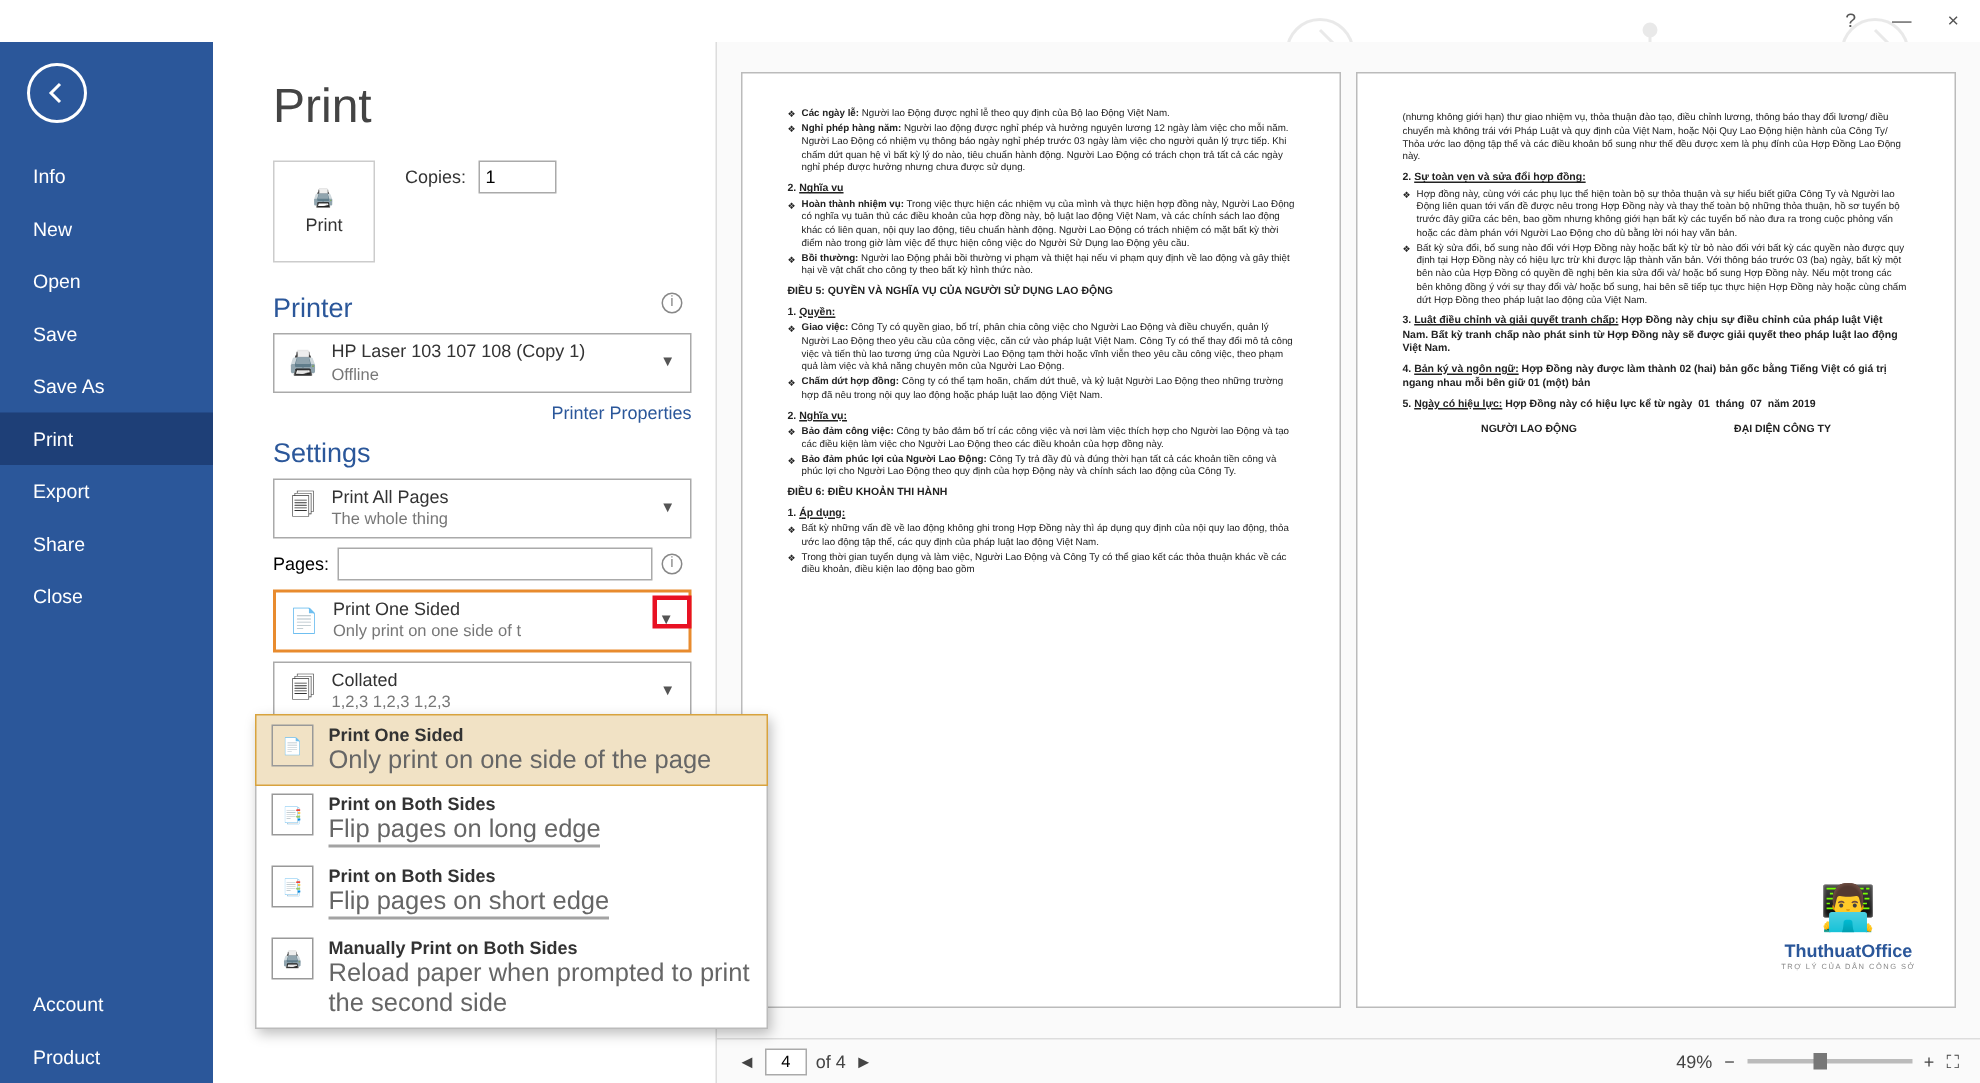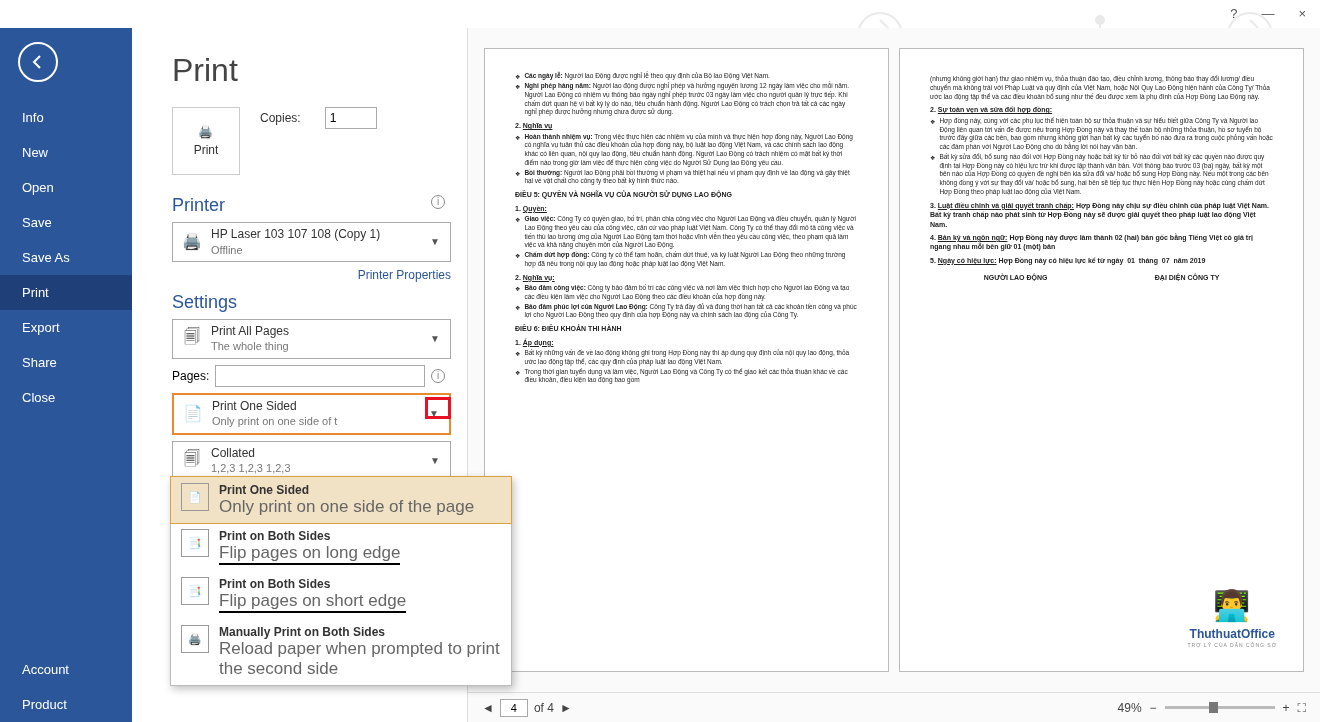--- a/index.html
+++ b/index.html
@@ -1,50 +1,50 @@
 <!DOCTYPE html>
 <html><head>
 <meta charset="utf-8">
 <style>
 *{margin:0;padding:0;box-sizing:border-box;font-family:"Segoe UI",Arial,sans-serif}
 body{width:1320px;height:722px;background:#fff;overflow:hidden;position:relative}
 .titlebar{height:28px;background:#fff;display:flex;align-items:center;justify-content:center;position:relative;font-size:12px;color:#444}
 .titlebar .win-controls{position:absolute;right:0;top:0;display:flex;gap:24px;padding:6px 14px;font-size:13px;color:#555}
 .main{display:flex;height:694px}
-.sidebar{width:132px;background:#2b579a;color:#fff;display:flex;flex-direction:column;padding-top:8px}
+.sidebar{width:142px;background:#2b579a;color:#fff;display:flex;flex-direction:column;padding-top:8px}
 .back-btn{width:40px;height:40px;border:2px solid #fff;border-radius:50%;margin:6px 0 18px 18px;display:flex;align-items:center;justify-content:center;font-size:18px}
 .nav-item{padding:10px 22px;font-size:13px;cursor:pointer}
 .nav-item.active{background:#1e3f77}
 .nav-spacer{flex:1}
 .content{flex:1;display:flex}
 .left-panel{width:335px;padding:24px 16px 0 40px;position:relative}
 .page-title{font-size:32px;font-weight:300;color:#444;margin-bottom:18px}
 .print-btn-block{display:flex;align-items:flex-start;gap:20px;margin-bottom:20px}
 .print-button{width:68px;height:68px;border:1px solid #ccc;display:flex;flex-direction:column;align-items:center;justify-content:center;font-size:12px;color:#333;gap:4px}
-.copies-row{display:flex;align-items:center;gap:24px;font-size:12px;color:#333}
+.copies-row{display:flex;align-items:center;gap:8px;font-size:12px;color:#333}
 .copies-input{width:52px;height:22px;border:1px solid #aaa;padding:2px 4px;font-size:12px}
 .section-label{color:#2b579a;font-size:18px;font-weight:400;margin-bottom:6px}
 .info-i{float:right;width:14px;height:14px;border:1px solid #888;border-radius:50%;font-size:10px;text-align:center;line-height:12px;color:#888;margin-right:6px}
 .dropdown{border:1px solid #aaa;display:flex;align-items:center;padding:4px 6px;margin-bottom:6px;font-size:12px;color:#333;background:#fff;position:relative}
 .dropdown .dd-icon{width:26px;height:26px;margin-right:6px;display:flex;align-items:center;justify-content:center;font-size:16px}
 .dropdown .dd-text{flex:1;line-height:1.3}
 .dropdown .dd-text .dd-sub{color:#777;font-size:11px}
 .dropdown .dd-chevron{font-size:10px;color:#555;padding:0 4px}
 .link-right{text-align:right;color:#2b579a;font-size:12px;margin-bottom:10px;cursor:pointer}
 .pages-row{display:flex;align-items:center;gap:6px;margin-bottom:6px;font-size:12px}
 .pages-input{flex:1;height:22px;border:1px solid #aaa;padding:2px 4px}
 .dd-highlight{border:2px solid #e88b2e!important}
 .red-box{position:absolute;border:3px solid #e81123;width:26px;height:22px;pointer-events:none}
 .popup{position:absolute;left:170px;top:476px;width:342px;background:#fff;border:1px solid #bbb;box-shadow:2px 3px 8px rgba(0,0,0,.25);z-index:10}
 .popup-item{display:flex;padding:6px 10px;gap:10px;font-size:12px;color:#333}
 .popup-item.sel{background:#f1e2c5;border:1px solid #d8a33e;margin:-1px}
 .popup-item .p-icon{width:28px;height:28px;border:1px solid #999;display:flex;align-items:center;justify-content:center;font-size:11px;color:#666;flex-shrink:0}
 .popup-item .p-text b{display:block;font-weight:600}
 .popup-item .p-text span{color:#666;font-size:17px}
-.underline-red{border-bottom:2px solid #000000;display:inline-block;padding-bottom:0}
+.underline-red{border-bottom:2px solid #a3a3a3;display:inline-block;padding-bottom:0}
 .preview-area{flex:1;border-left:1px solid #ddd;display:flex;flex-direction:column;position:relative;background:#fafafa}
 .preview-pages{flex:1;display:flex;gap:10px;padding:20px 16px;overflow:hidden}
 .doc-page{background:#fff;border:1px solid #bbb;flex:1;padding:22px 30px;font-size:6.5px;line-height:1.35;color:#222;font-family:"Times New Roman",serif;overflow:hidden;position:relative}
 .doc-page h4{font-size:7px;margin:4px 0 2px}
 .doc-page .bullet{display:flex;gap:4px;margin:1px 0}
 .doc-page .bullet::before{content:"❖";font-size:6px;margin-top:1px}
 .logo-stamp{position:absolute;right:26px;bottom:22px;text-align:center;font-family:Arial}
 .logo-stamp .fig{font-size:30px;color:#2b579a}
 .logo-stamp .t1{font-size:12px;font-weight:700;color:#2b579a}
 .logo-stamp .t2{font-size:5px;color:#888;letter-spacing:1px}

